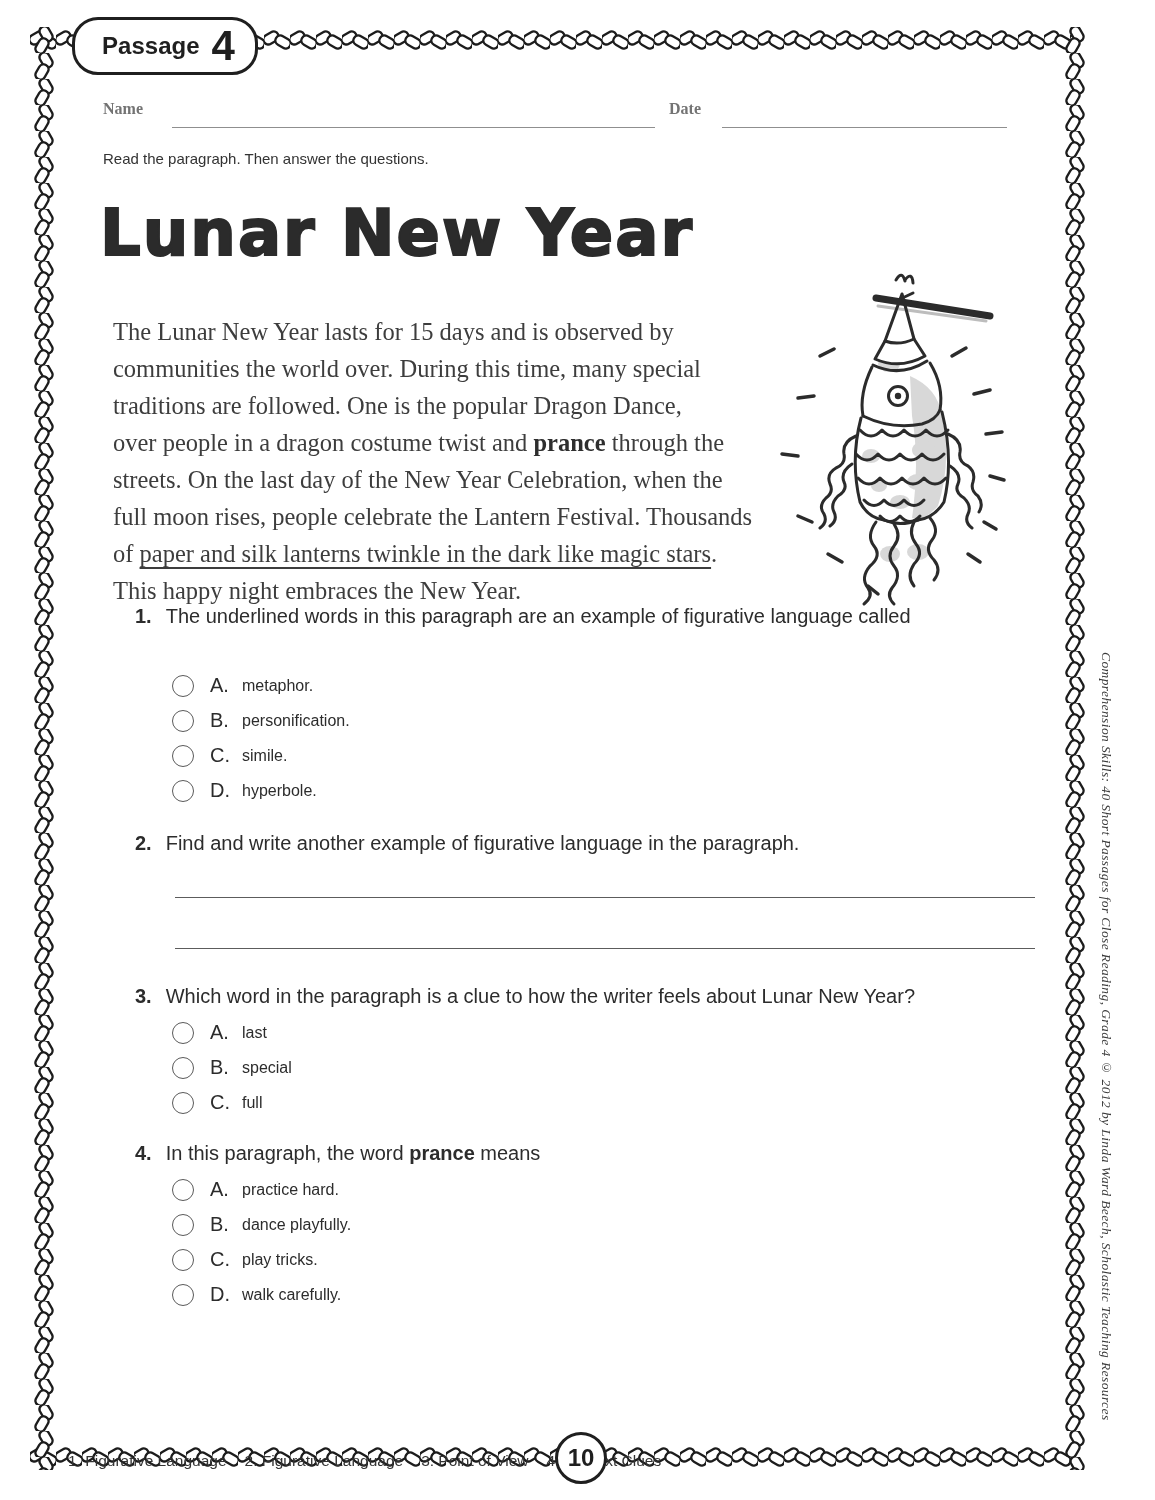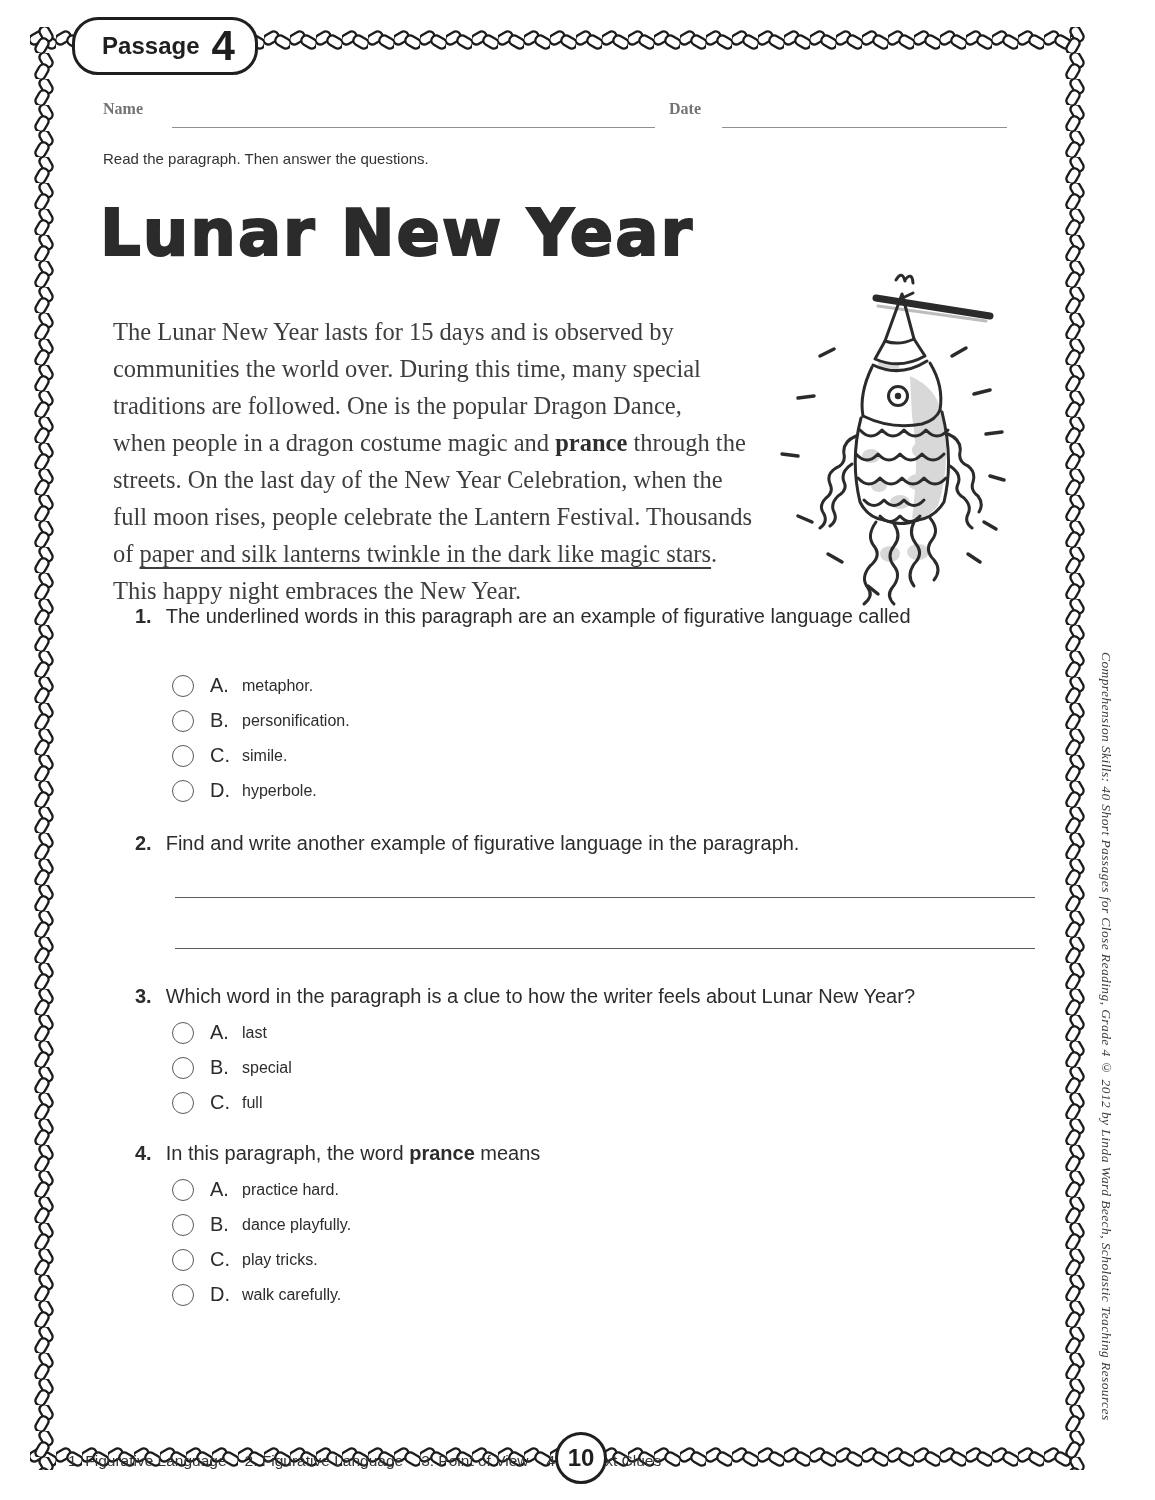--- a/index.html
+++ b/index.html
@@ -95,21 +95,21 @@
   <div class="fline" style="left:722px;top:127px;width:285px"></div>
 
   <div class="instructions">Read the paragraph. Then answer the questions.</div>
 
   <div class="title">Lunar New Year</div>
 
   <div class="passage">
     <div class="pline"><span>The Lunar New Year lasts for 15 days and is observed by</span></div>
     <div class="pline"><span>communities the world over. During this time, many special</span></div>
     <div class="pline"><span>traditions are followed. One is the popular Dragon Dance,</span></div>
-    <div class="pline"><span>when people in a dragon costume magic and </span><span class="b">prance</span><span> through the</span></div>
+    <div class="pline"><span>over people in a dragon costume twist and </span><span class="b">prance</span><span> through the</span></div>
     <div class="pline"><span>streets. On the last day of the New Year Celebration, when the</span></div>
     <div class="pline"><span>full moon rises, people celebrate the Lantern Festival. Thousands</span></div>
     <div class="pline"><span>of </span><span class="u">paper and silk lanterns twinkle in the dark like magic stars</span><span>.</span></div>
     <div class="pline"><span>This happy night embraces the New Year.</span></div>
   </div>
 
   <svg class="abs" style="left:772px;top:264px" width="320" height="360" viewBox="0 0 320 360">
 
     <g fill="#d2d2d2" stroke="none" opacity="0.85">
       <ellipse cx="117" cy="100" rx="11" ry="8"></ellipse>

